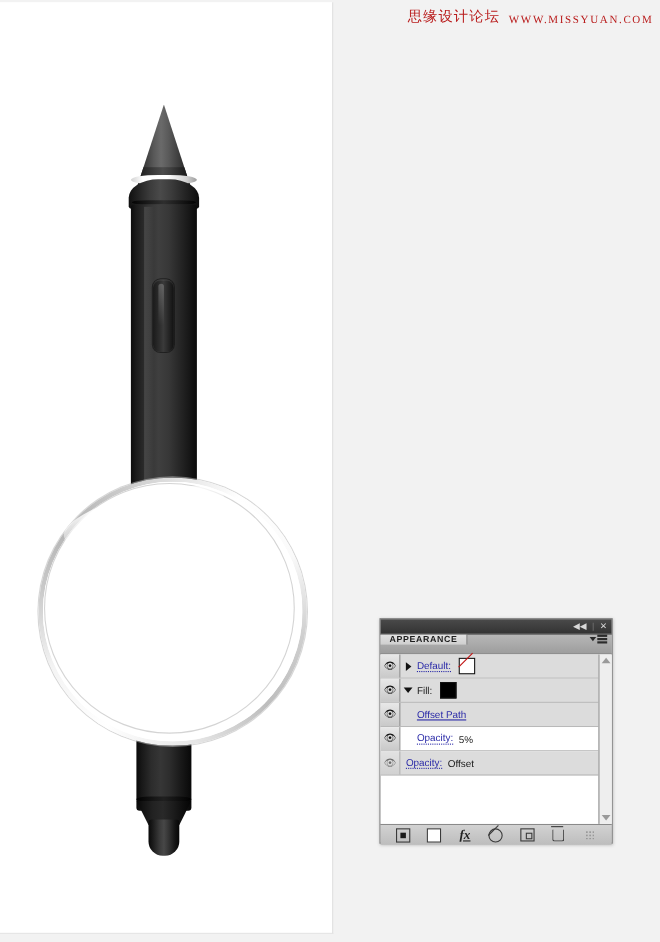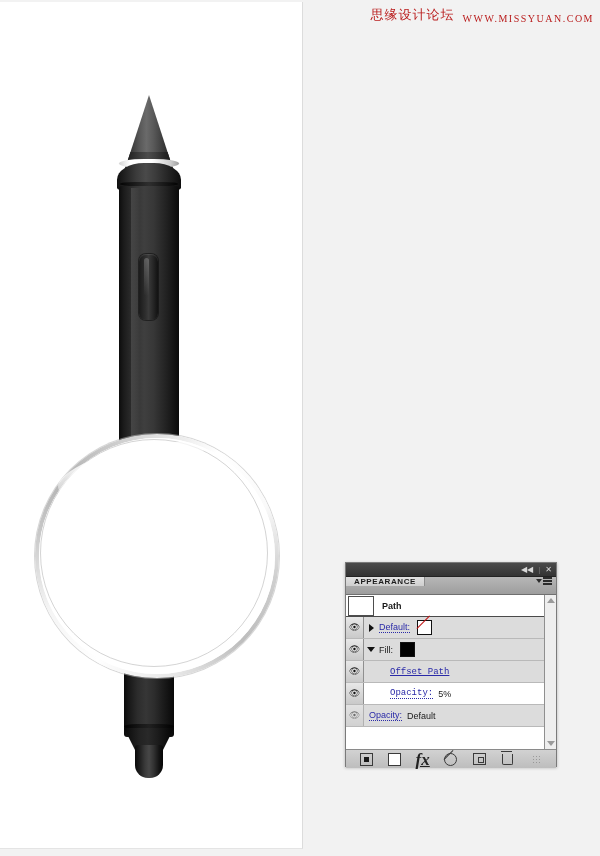--- a/index.html
+++ b/index.html
@@ -259,21 +259,21 @@
   }
 
   .disc{width:8px;margin-left:3px;flex:0 0 8px;display:flex;align-items:center;justify-content:center;cursor:pointer;}
   .disc .tri-right{width:0;height:0;border-top:4px solid transparent;border-bottom:4px solid transparent;border-left:5px solid #111;}
   .disc .tri-down{width:0;height:0;border-left:4px solid transparent;border-right:4px solid transparent;border-top:5px solid #111;}
 
   .lbl{margin-left:4px;color:#1a1a1a;}
   .lbl.bold{font-weight:bold;font-size:9px;}
   .lbl.link{color:#2a2aa8;text-decoration:underline;cursor:pointer;}
   .lbl.link-dotted{color:#2a2aa8;border-bottom:1px dotted #2a2aa8;cursor:pointer;}
-  .lbl.indent{margin-left:26px;font-family:Liberation Mono, monospace;}
+  .lbl.indent{margin-left:15px;}
   .val{margin-left:5px;color:#1a1a1a;}
 
   .swatch{
     width:15px;height:15px;margin-left:7px;
     border:1px solid #111;box-sizing:border-box;flex:0 0 15px;
     position:relative;background:#fff;
   }
   .swatch.none::after{
     content:"";position:absolute;left:-1px;top:50%;
     width:140%;height:1.3px;background:#c01414;
@@ -297,21 +297,21 @@
     height:18px;
     background:linear-gradient(to bottom,#d2d2d2,#bdbdbd);
     border-top:1px solid #8a8a8a;
     display:flex;align-items:center;justify-content:space-around;
     padding:0 6px;
   }
   .foot-btn{cursor:pointer;display:flex;align-items:center;justify-content:center;width:18px;height:14px;color:#222;}
   .ic-newstroke{width:11px;height:11px;border:1.5px solid #3a3a3a;display:flex;align-items:center;justify-content:center;}
   .ic-newstroke i{display:block;width:5px;height:5px;background:#1a1a1a;}
   .ic-newfill{width:11px;height:11px;border:1.5px solid #3a3a3a;background:#fff;}
-  .ic-fx{font-family:"Liberation Serif",serif;font-style:italic;font-weight:bold;font-size:17px;line-height:11px;text-decoration:underline;}
+  .ic-fx{font-family:"Liberation Serif",serif;font-style:italic;font-weight:bold;font-size:12px;line-height:11px;text-decoration:underline;}
   .ic-clear{width:11px;height:11px;border:1.3px solid #3a3a3a;border-radius:50%;position:relative;}
   .ic-clear::after{content:"";position:absolute;left:-1px;top:50%;width:13px;height:1.3px;background:#3a3a3a;transform:rotate(-45deg);transform-origin:left center;}
   .ic-dup{width:11px;height:10px;border:1.3px solid #3a3a3a;position:relative;}
   .ic-dup::after{content:"";position:absolute;right:1px;bottom:1px;width:4px;height:4px;border:1px solid #3a3a3a;}
   .ic-trash{width:9px;height:10px;border:1.3px solid #3a3a3a;border-top:none;position:relative;border-radius:0 0 2px 2px;}
   .ic-trash::before{content:"";position:absolute;left:-2px;top:-3px;width:11px;height:1.6px;background:#3a3a3a;}
   .grip{width:8px;height:8px;opacity:.5;
     background-image:radial-gradient(#6a6a6a 35%,transparent 36%);
     background-size:3px 3px;}
 
@@ -389,25 +389,20 @@
           <i></i>
           <i></i>
           <i></i>
         </span>
     </div>
   </div>
 
   <div class="panel-body">
     <div class="rows-wrap">
 
-      <div class="row header-row">
-        <div class="thumb-cell"></div>
-        <span class="lbl bold"></span>
-        <span class="lbl bold">Path</span>
-      </div>
 
       <div class="row shaded">
         <div class="eye-cell">
           <span class="eye-glyph">👁</span>
         </div>
         <div class="disc">
           <span class="tri-right"></span>
         </div>
         <span class="lbl link-dotted">Default:</span>
         <div class="swatch none"></div>
@@ -437,21 +432,21 @@
         </div>
         <span class="lbl link-dotted indent">Opacity:</span>
         <span class="val">5%</span>
       </div>
 
       <div class="row shaded">
         <div class="eye-cell dim">
           <span class="eye-glyph">👁</span>
         </div>
         <span class="lbl link-dotted" style="margin-left:5px">Opacity:</span>
-        <span class="val">Default</span>
+        <span class="val">Offset</span>
       </div>
 
     </div>
 
     <div class="scrollbar">
       <span class="sb-arrow sb-up"></span>
       <span class="sb-arrow sb-down"></span>
     </div>
 
   </div>

